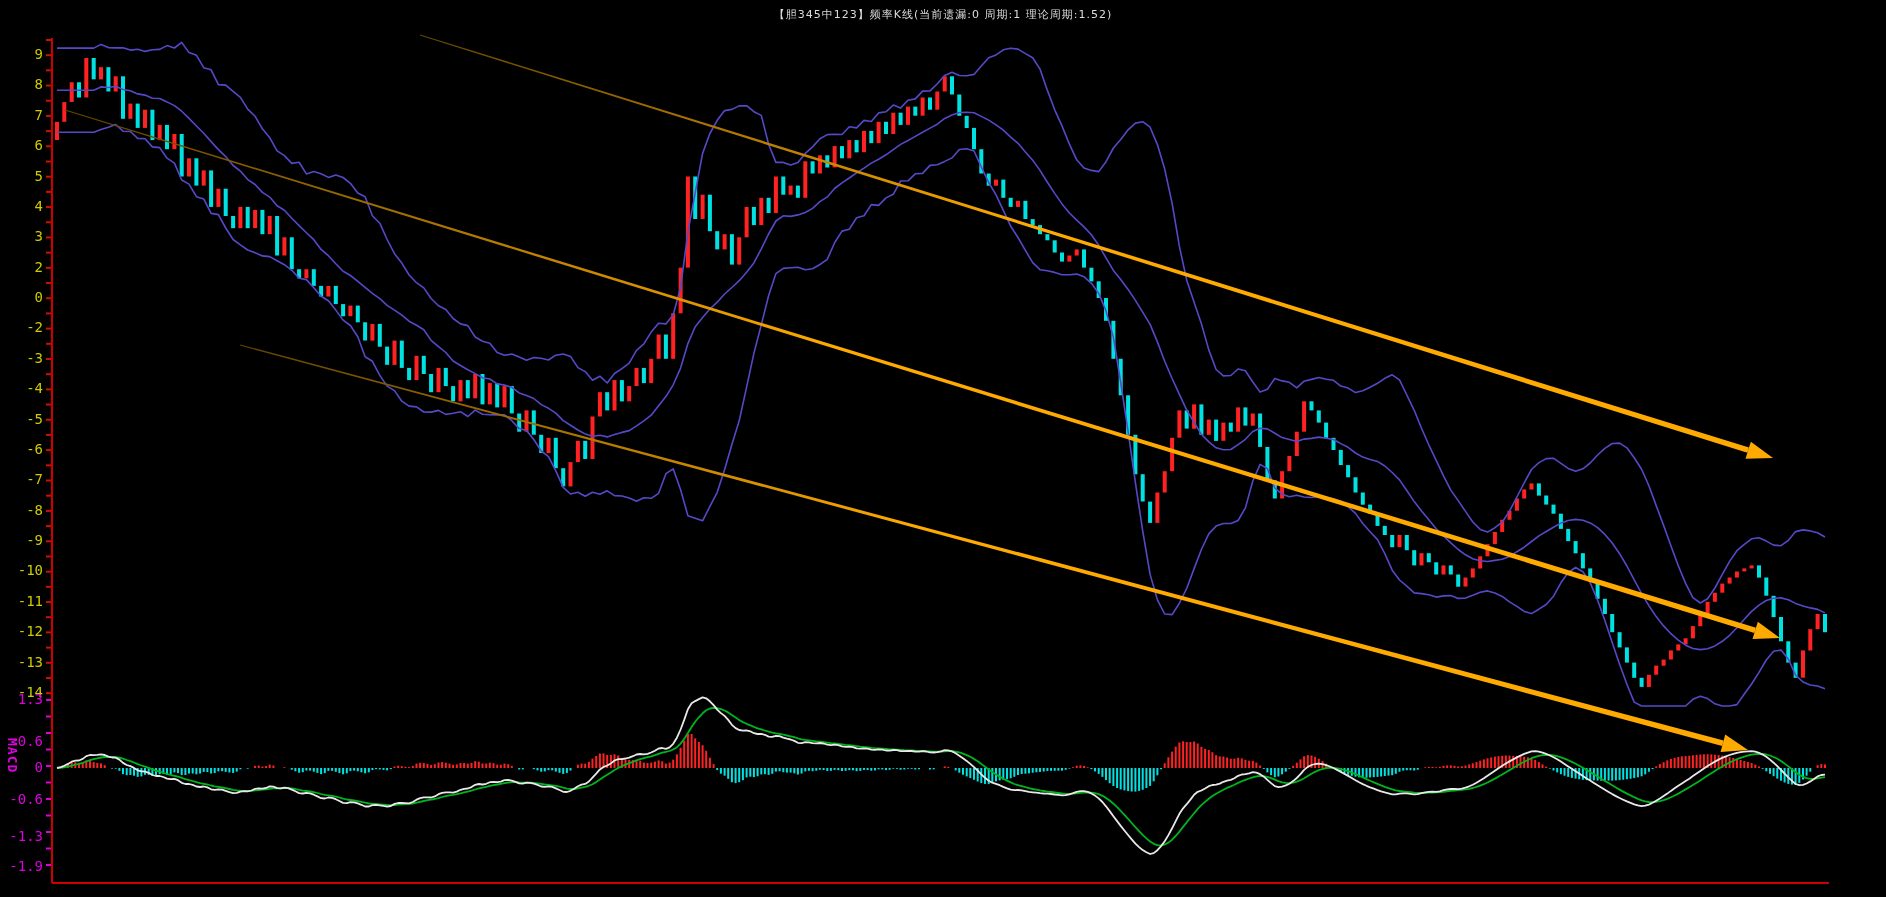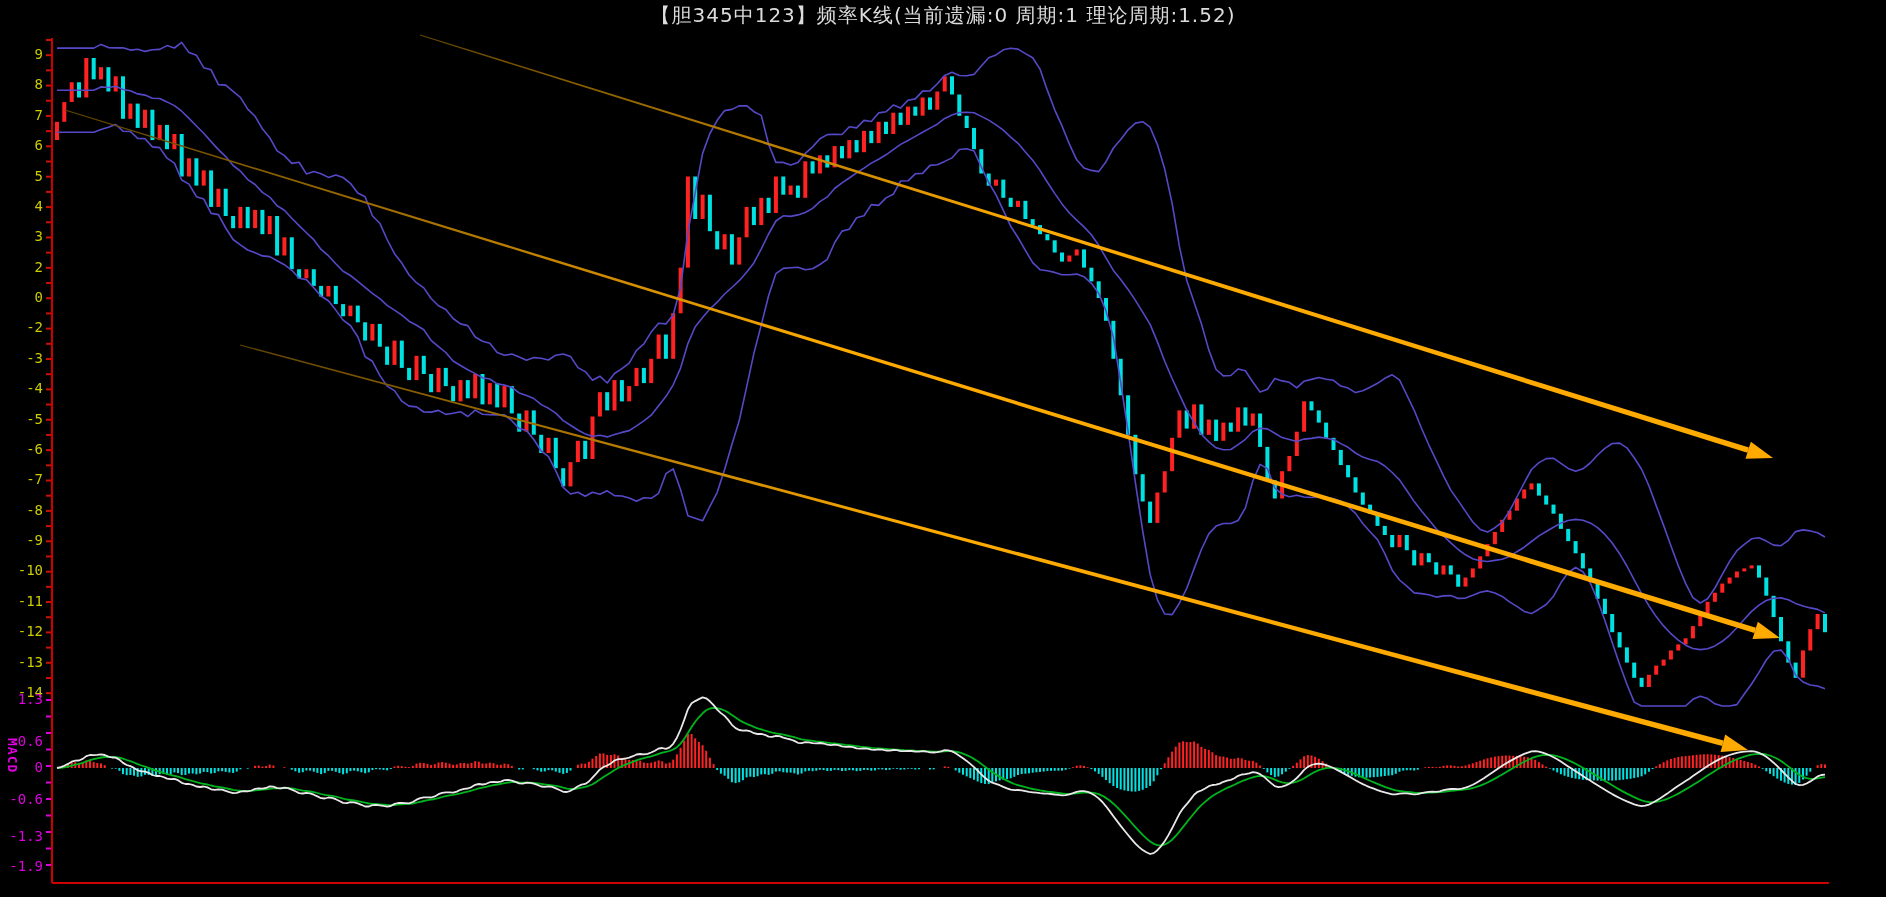--- a/index.html
+++ b/index.html
@@ -1,18 +1,18 @@
 <!DOCTYPE html>
 <html><head>
 <meta charset="utf-8">
 <style>
   html,body{margin:0;padding:0;background:#000;width:1886px;height:897px;overflow:hidden;}
   #stage{position:relative;width:1886px;height:897px;background:#000;font-family:"DejaVu Sans",sans-serif;}
   #title-bar{position:absolute;top:0;left:0;width:100%;height:30px;text-align:center;
-    color:#dcdcdc;font-size:20px;line-height:30px;letter-spacing:1px;
+    color:#dcdcdc;font-size:11px;line-height:30px;letter-spacing:1px;
     font-family:"DejaVu Sans","Liberation Sans",sans-serif;}
   #chart{position:absolute;top:0;left:0;}
   #macd-vlabel{position:absolute;left:5px;top:738px;color:#e000e0;font-weight:bold;
     font-size:13px;writing-mode:vertical-rl;letter-spacing:1px;
     font-family:"DejaVu Sans Mono","Liberation Mono",monospace;}
 </style>
 </head>
 <body>
 
 <div id="stage">

